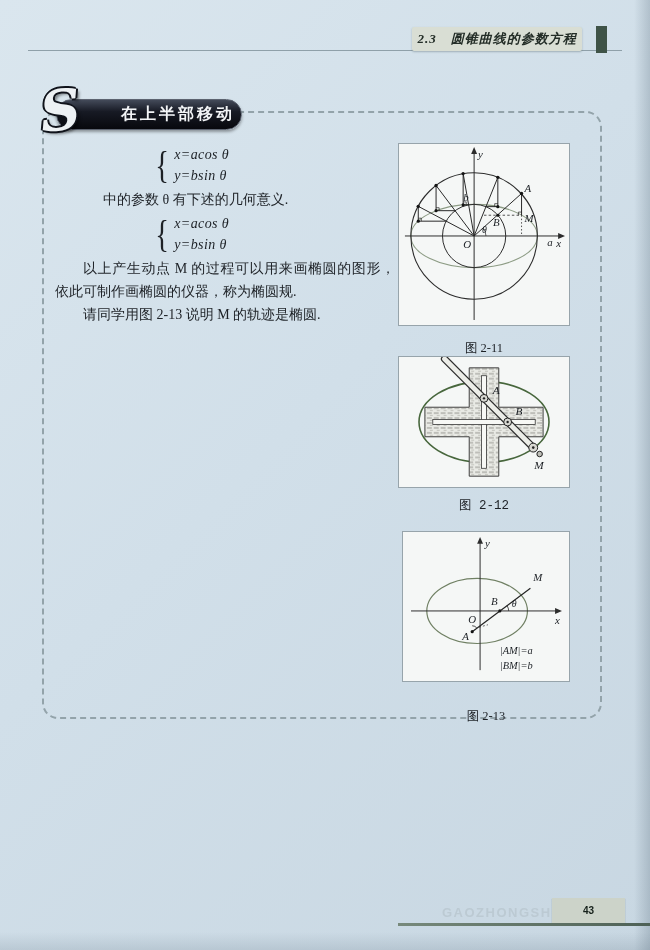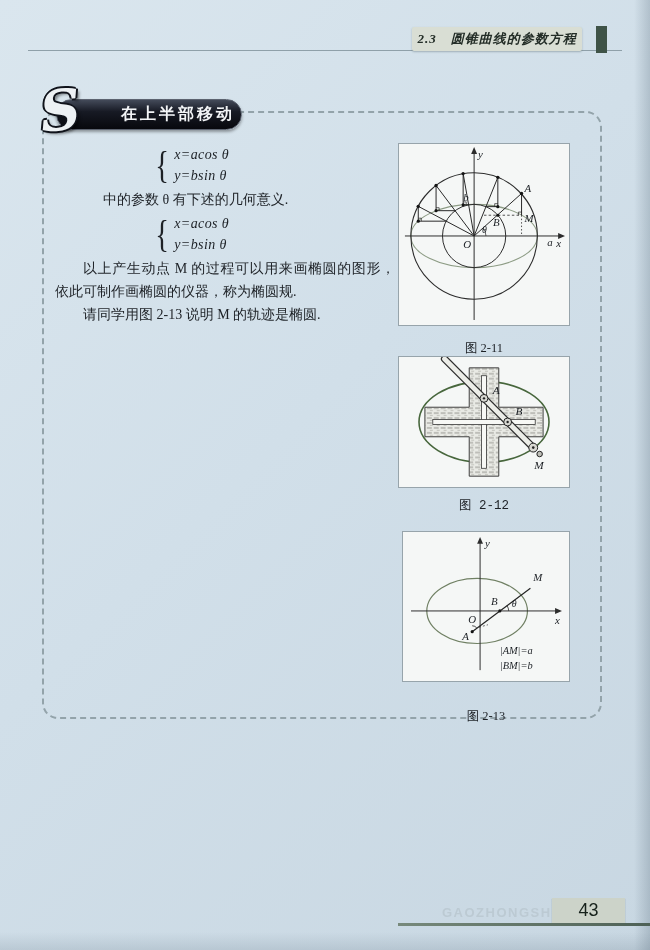--- a/index.html
+++ b/index.html
@@ -59,21 +59,21 @@
   #cap2{left:398px;top:497px;width:172px;font-family:Liberation Mono, monospace;}
   #cap3{left:402px;top:692px;width:168px;margin-top:16px;}
   svg{display:block;}
   .svglabel{font-family:"Liberation Serif","DejaVu Serif",serif;font-style:italic;fill:#1b1f24;}
 
   
   .watermark{position:absolute;left:402px;top:905px;font-family:"Liberation Sans",sans-serif;
     font-size:13px;font-weight:bold;letter-spacing:1.5px;color:#bccad3;margin-left:40px;}
   .page-badge{position:absolute;left:552px;top:898px;width:73px;height:25px;background:#ccd3c9;
     display:flex;align-items:center;justify-content:center;font-family:"Liberation Sans",sans-serif;
-    font-size:18px;font-weight:normal;color:#16211b;box-shadow:0 1px 1px rgba(50,70,60,.4);}
+    font-size:10px;font-weight:bold;color:#16211b;box-shadow:0 1px 1px rgba(50,70,60,.4);}
   .footer-rule{position:absolute;left:398px;top:923px;width:252px;height:3px;
     background:linear-gradient(to right,#77897b,#4e6156);}
 </style>
 </head>
 <body>
 
 <div class="edge-shadow"></div>
 <div class="bottom-shade"></div>
 
 <div class="top-rule"></div>

